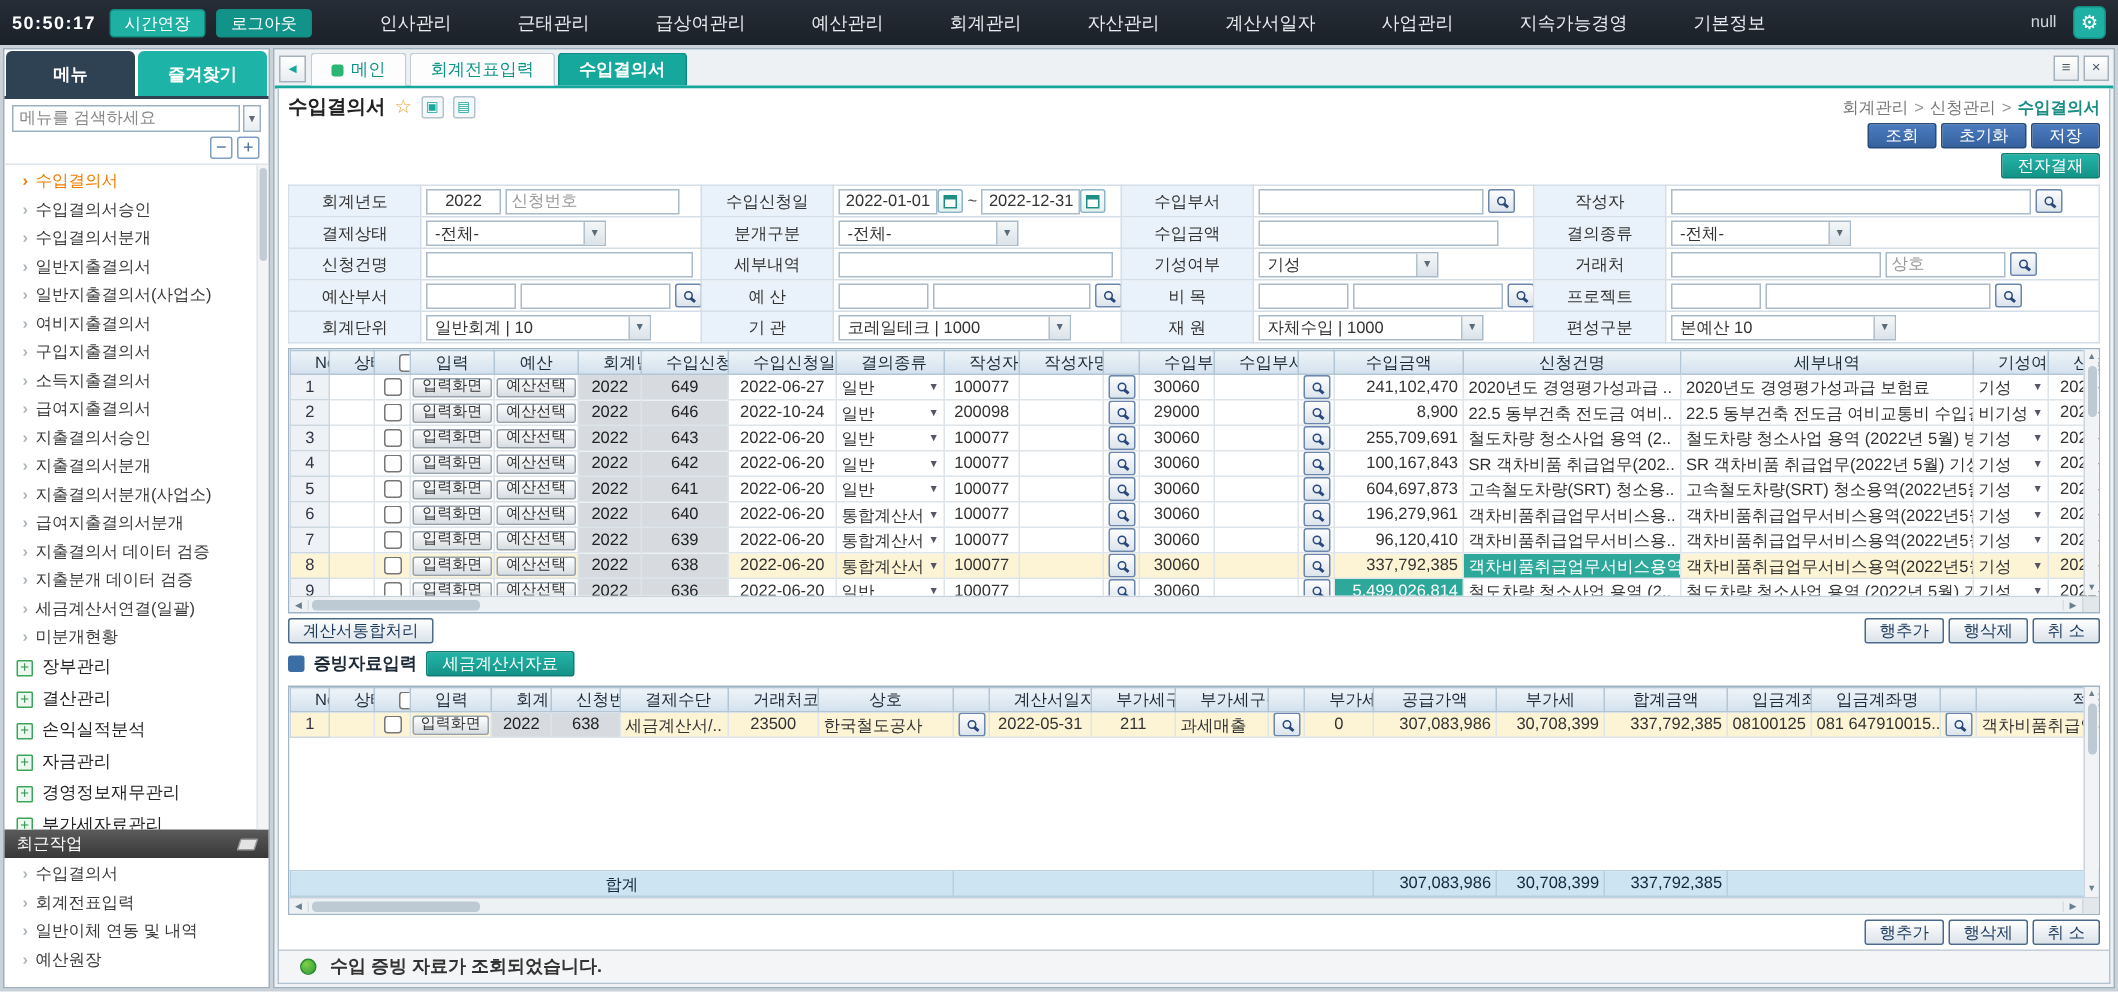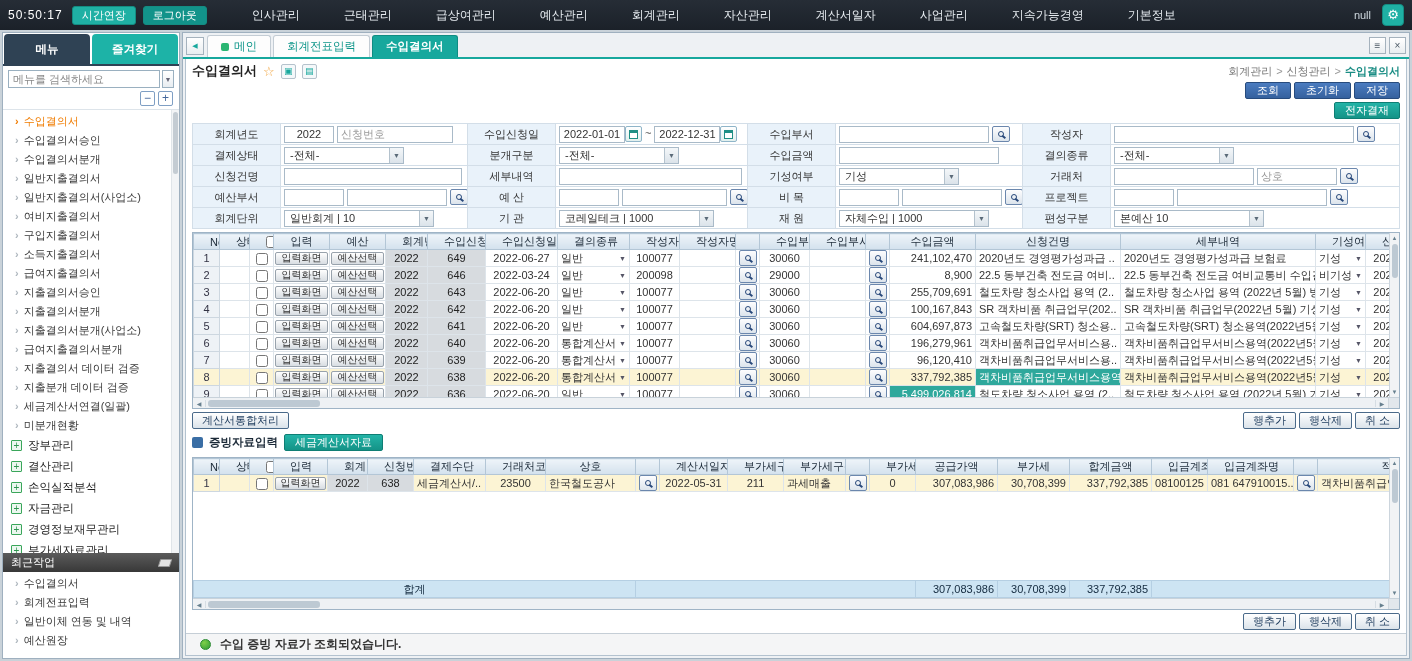--- a/index.html
+++ b/index.html
@@ -3,21 +3,21 @@
 <meta charset="utf-8">
 <style>
   * { box-sizing: border-box; margin: 0; padding: 0; }
   html,body { width:1412px; height:661px; overflow:hidden; }
   body { font-family:"Liberation Sans","DejaVu Sans",sans-serif; font-size:11px; background:#c9d2d9; color:#333; }
   button { font-family:inherit; cursor:pointer; }
   input { font-family:inherit; }
 
   
   .topbar { height:30px; background:linear-gradient(#262d36,#1b2129); display:flex; align-items:center; padding:0 8px; gap:7px; }
-  .timer { color:#fff; font-size:12px; font-weight:normal; letter-spacing:1px; margin-right:2px; }
+  .timer { color:#fff; font-size:12px; font-weight:bold; letter-spacing:1px; margin-right:2px; }
   .tb-btn { background:#1fb0a4; color:#fff; border:1px solid #148c82; border-radius:3px; font-size:11px; height:19px; padding:0 9px; }
   .tb-btn.logout { background:#12938a; }
   .top-menus { display:flex; gap:44px; margin-left:38px; flex:1; }
   .top-menu-item { color:#e8edf2; font-size:12px; cursor:pointer; white-space:nowrap; }
   .top-user { color:#cfd8df; font-size:11px; margin-right:4px; }
   .gear-btn { width:22px; height:22px; background:#1fb0a4; border:1px solid #148c82; border-radius:4px; color:#fff; font-size:13px; line-height:18px; display:flex; align-items:center; justify-content:center; }
 
   
   .layout { display:flex; height:631px; gap:2px; padding:2px; }
 
@@ -454,21 +454,21 @@
                     <td class="ctr">2022-06-27</td>
                   </tr>
                   <tr>
                     <td class="no">2</td>
                     <td></td>
                     <td class="ctr"><input type="checkbox" class="cb" style=""></td>
                     <td class="pb"><button class="gbtn">입력화면</button></td>
                     <td class="pb"><button class="gbtn">예산선택</button></td>
                     <td class="gray ctr">2022</td>
                     <td class="gray ctr">646</td>
-                    <td class="ctr">2022-03-24</td>
+                    <td class="ctr">2022-10-24</td>
                     <td>
                       <span class="csel">
                         <span>일반</span>
                         <span class="arr">▼</span>
                       </span>
                     </td>
                     <td class="ctr">200098</td>
                     <td></td>
                     <td class="ic"><span class="sbtn">
                         <i class="mag"></i>

